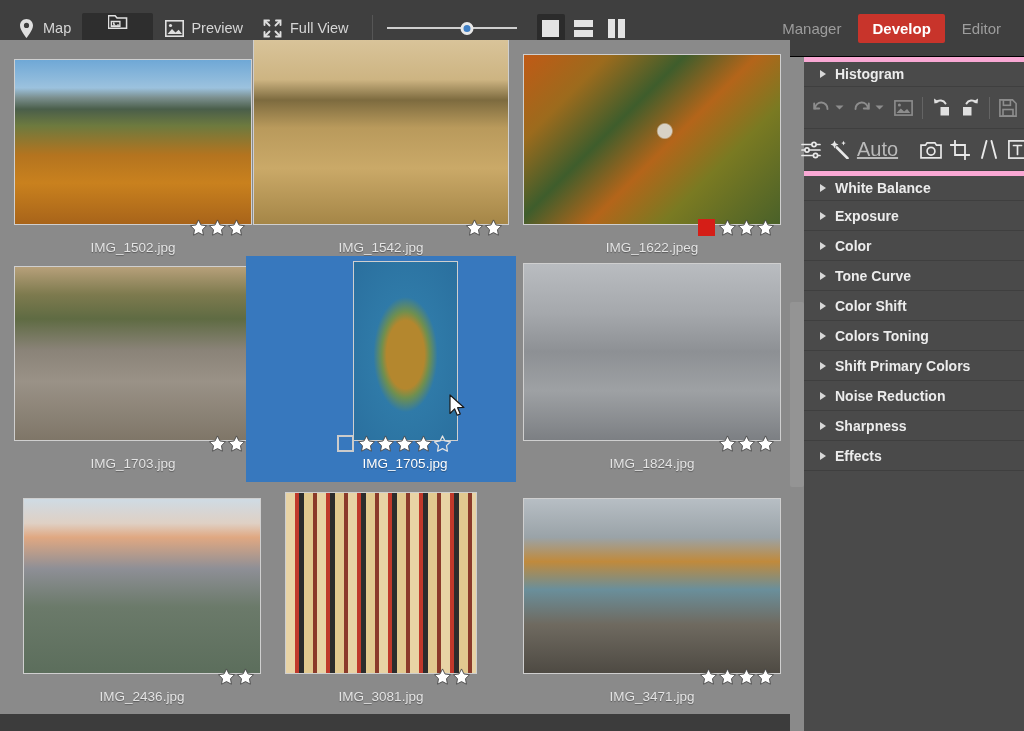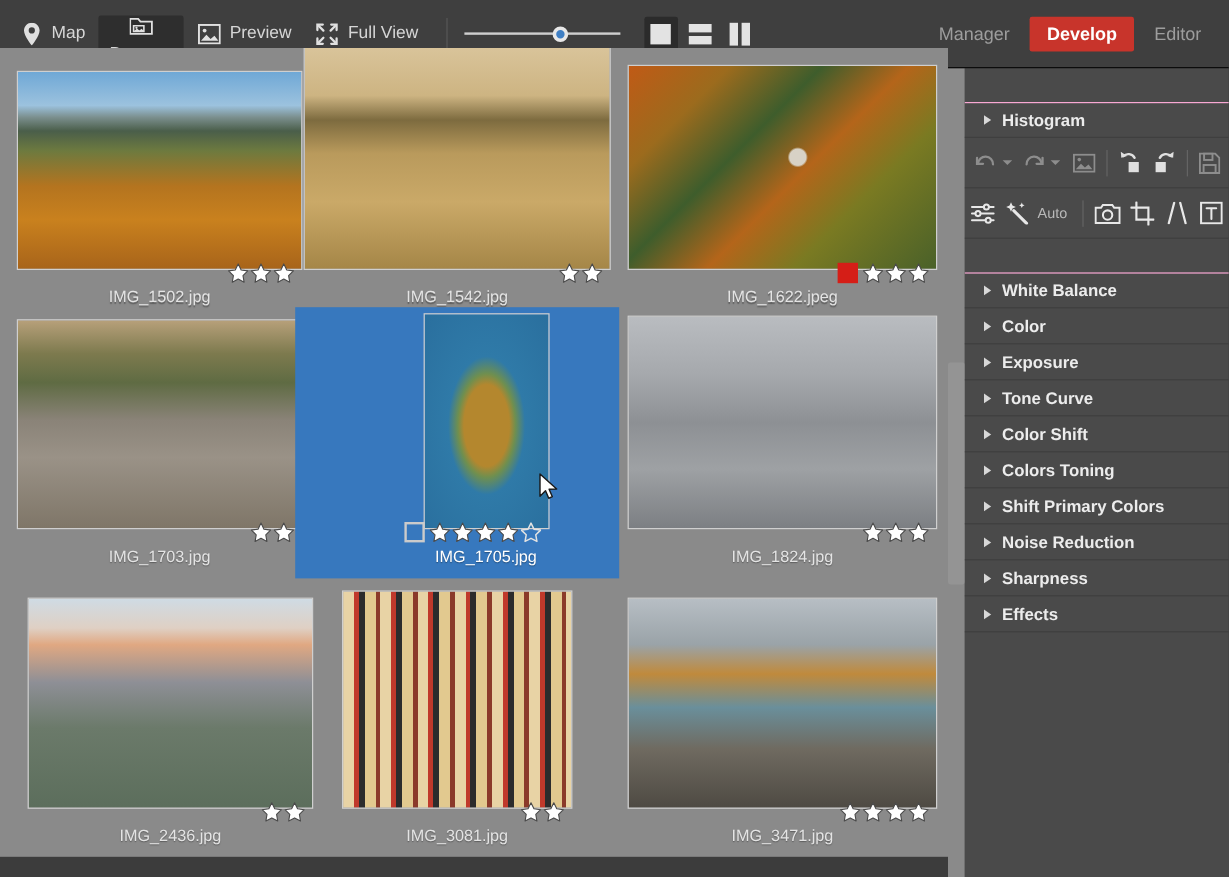--- a/index.html
+++ b/index.html
@@ -108,34 +108,34 @@
   #panel {
     position: absolute; right: 0; top: 57px; width: 220px; height: 674px;
     background: #4a4a4a;
   }
   .pan-row {
     height: 30px; display: flex; align-items: center; gap: 9px;
     padding-left: 16px;
     border-bottom: 1px solid #3f3f3f;
     color: #ececec; font-size: 14px; font-weight: bold; cursor: pointer;
   }
-  .pan-row:first-child { border-top: 1px solid #f9a8d4; margin-top: 28px; }
+  .pan-row:first-child { border-top: 5px solid #f9a8d4; }
   .caret {
     width: 0; height: 0;
     border-left: 6px solid #d8d8d8;
     border-top: 4.5px solid transparent;
     border-bottom: 4.5px solid transparent;
   }
   .pan-tools {
     height: 42px; display: flex; align-items: center; justify-content: center; gap: 4px;
     border-bottom: 1px solid #3f3f3f;
   }
   .tool { display: flex; align-items: center; justify-content: center; cursor: pointer; }
   .tsep { width: 1px; height: 22px; background: #646464; margin: 0 5px; }
-  .auto-lbl { color: #b9b9b9; font-size: 12px; cursor: pointer; padding: 0 4px; }
+  .auto-lbl { color: #b9b9b9; font-size: 20px; cursor: pointer; padding: 0 4px; text-decoration: underline; }
 
   
   #cursor { position: absolute; left: 449px; top: 394px; z-index: 50; pointer-events: none; }
 </style>
 </head>
 <body>
 
 <div id="app">
 
   <div id="toolbar">
@@ -499,25 +499,25 @@
       </span>
     </div>
 
     <div id="sections">
         <div class="pan-row">
           <span class="caret"></span>
           <span>White Balance</span>
         </div>
         <div class="pan-row">
           <span class="caret"></span>
+          <span>Exposure</span>
+        </div>
+        <div class="pan-row">
+          <span class="caret"></span>
           <span>Color</span>
-        </div>
-        <div class="pan-row">
-          <span class="caret"></span>
-          <span>Exposure</span>
         </div>
         <div class="pan-row">
           <span class="caret"></span>
           <span>Tone Curve</span>
         </div>
         <div class="pan-row">
           <span class="caret"></span>
           <span>Color Shift</span>
         </div>
         <div class="pan-row">

